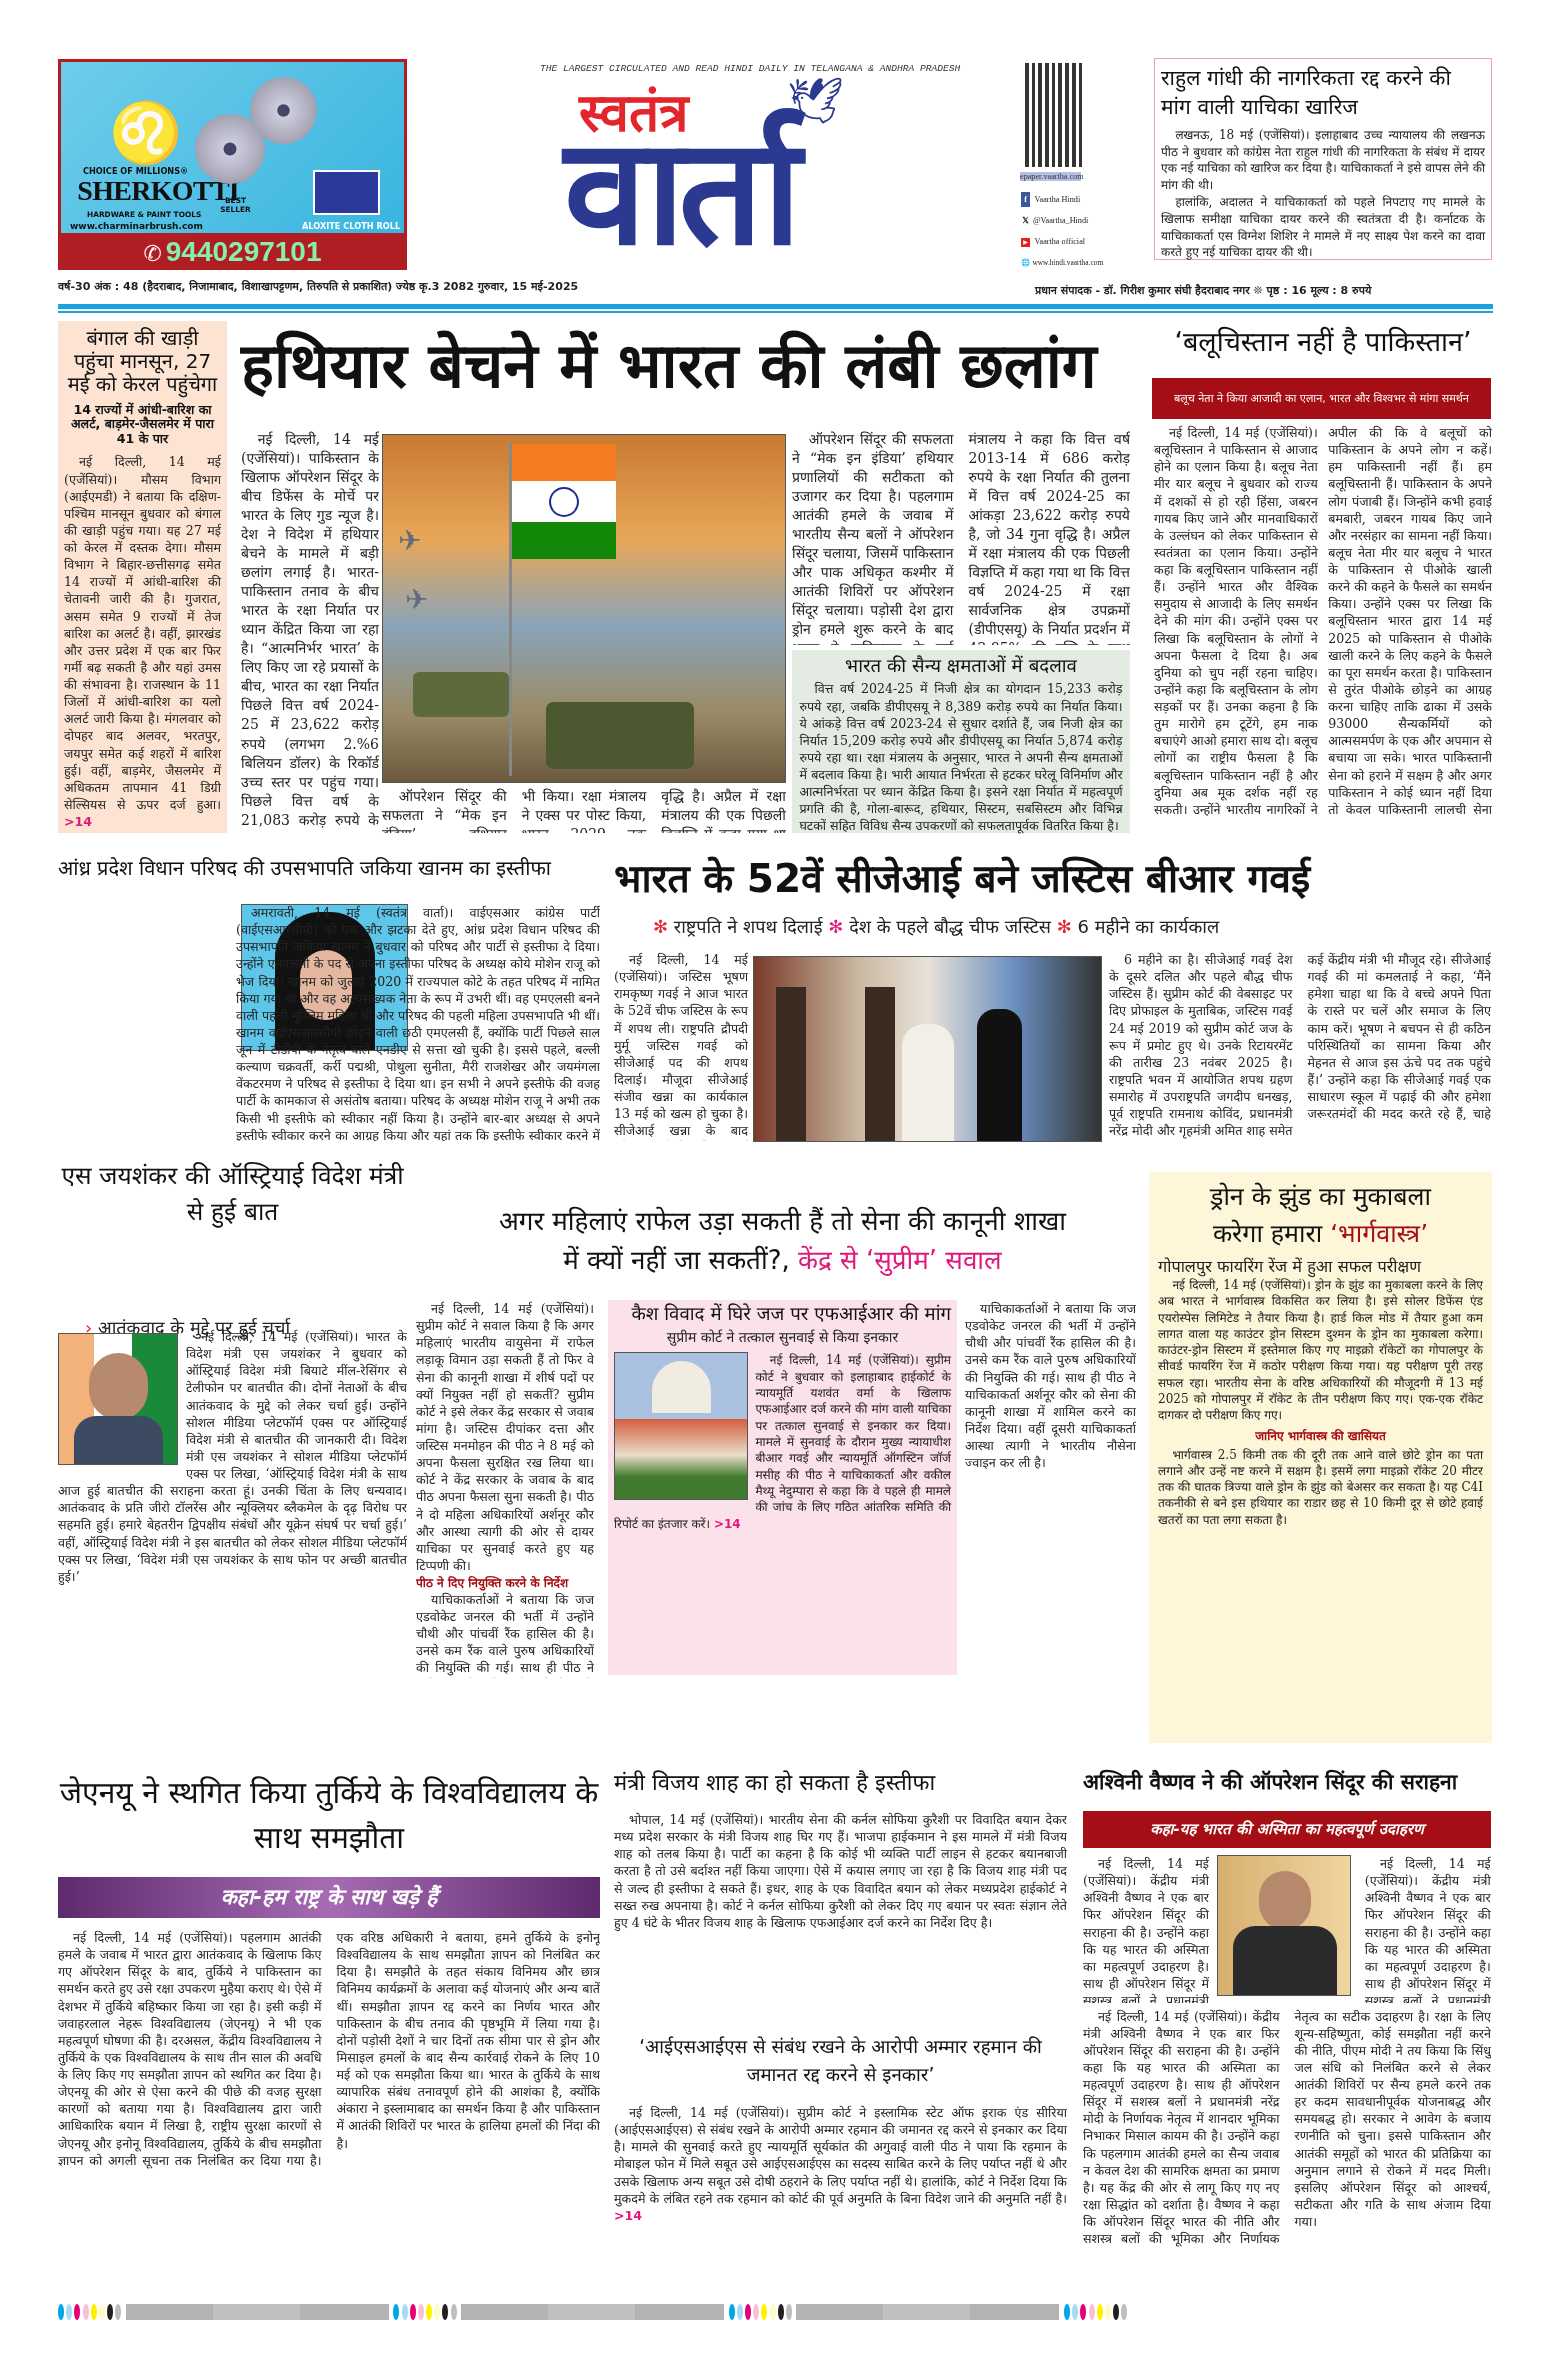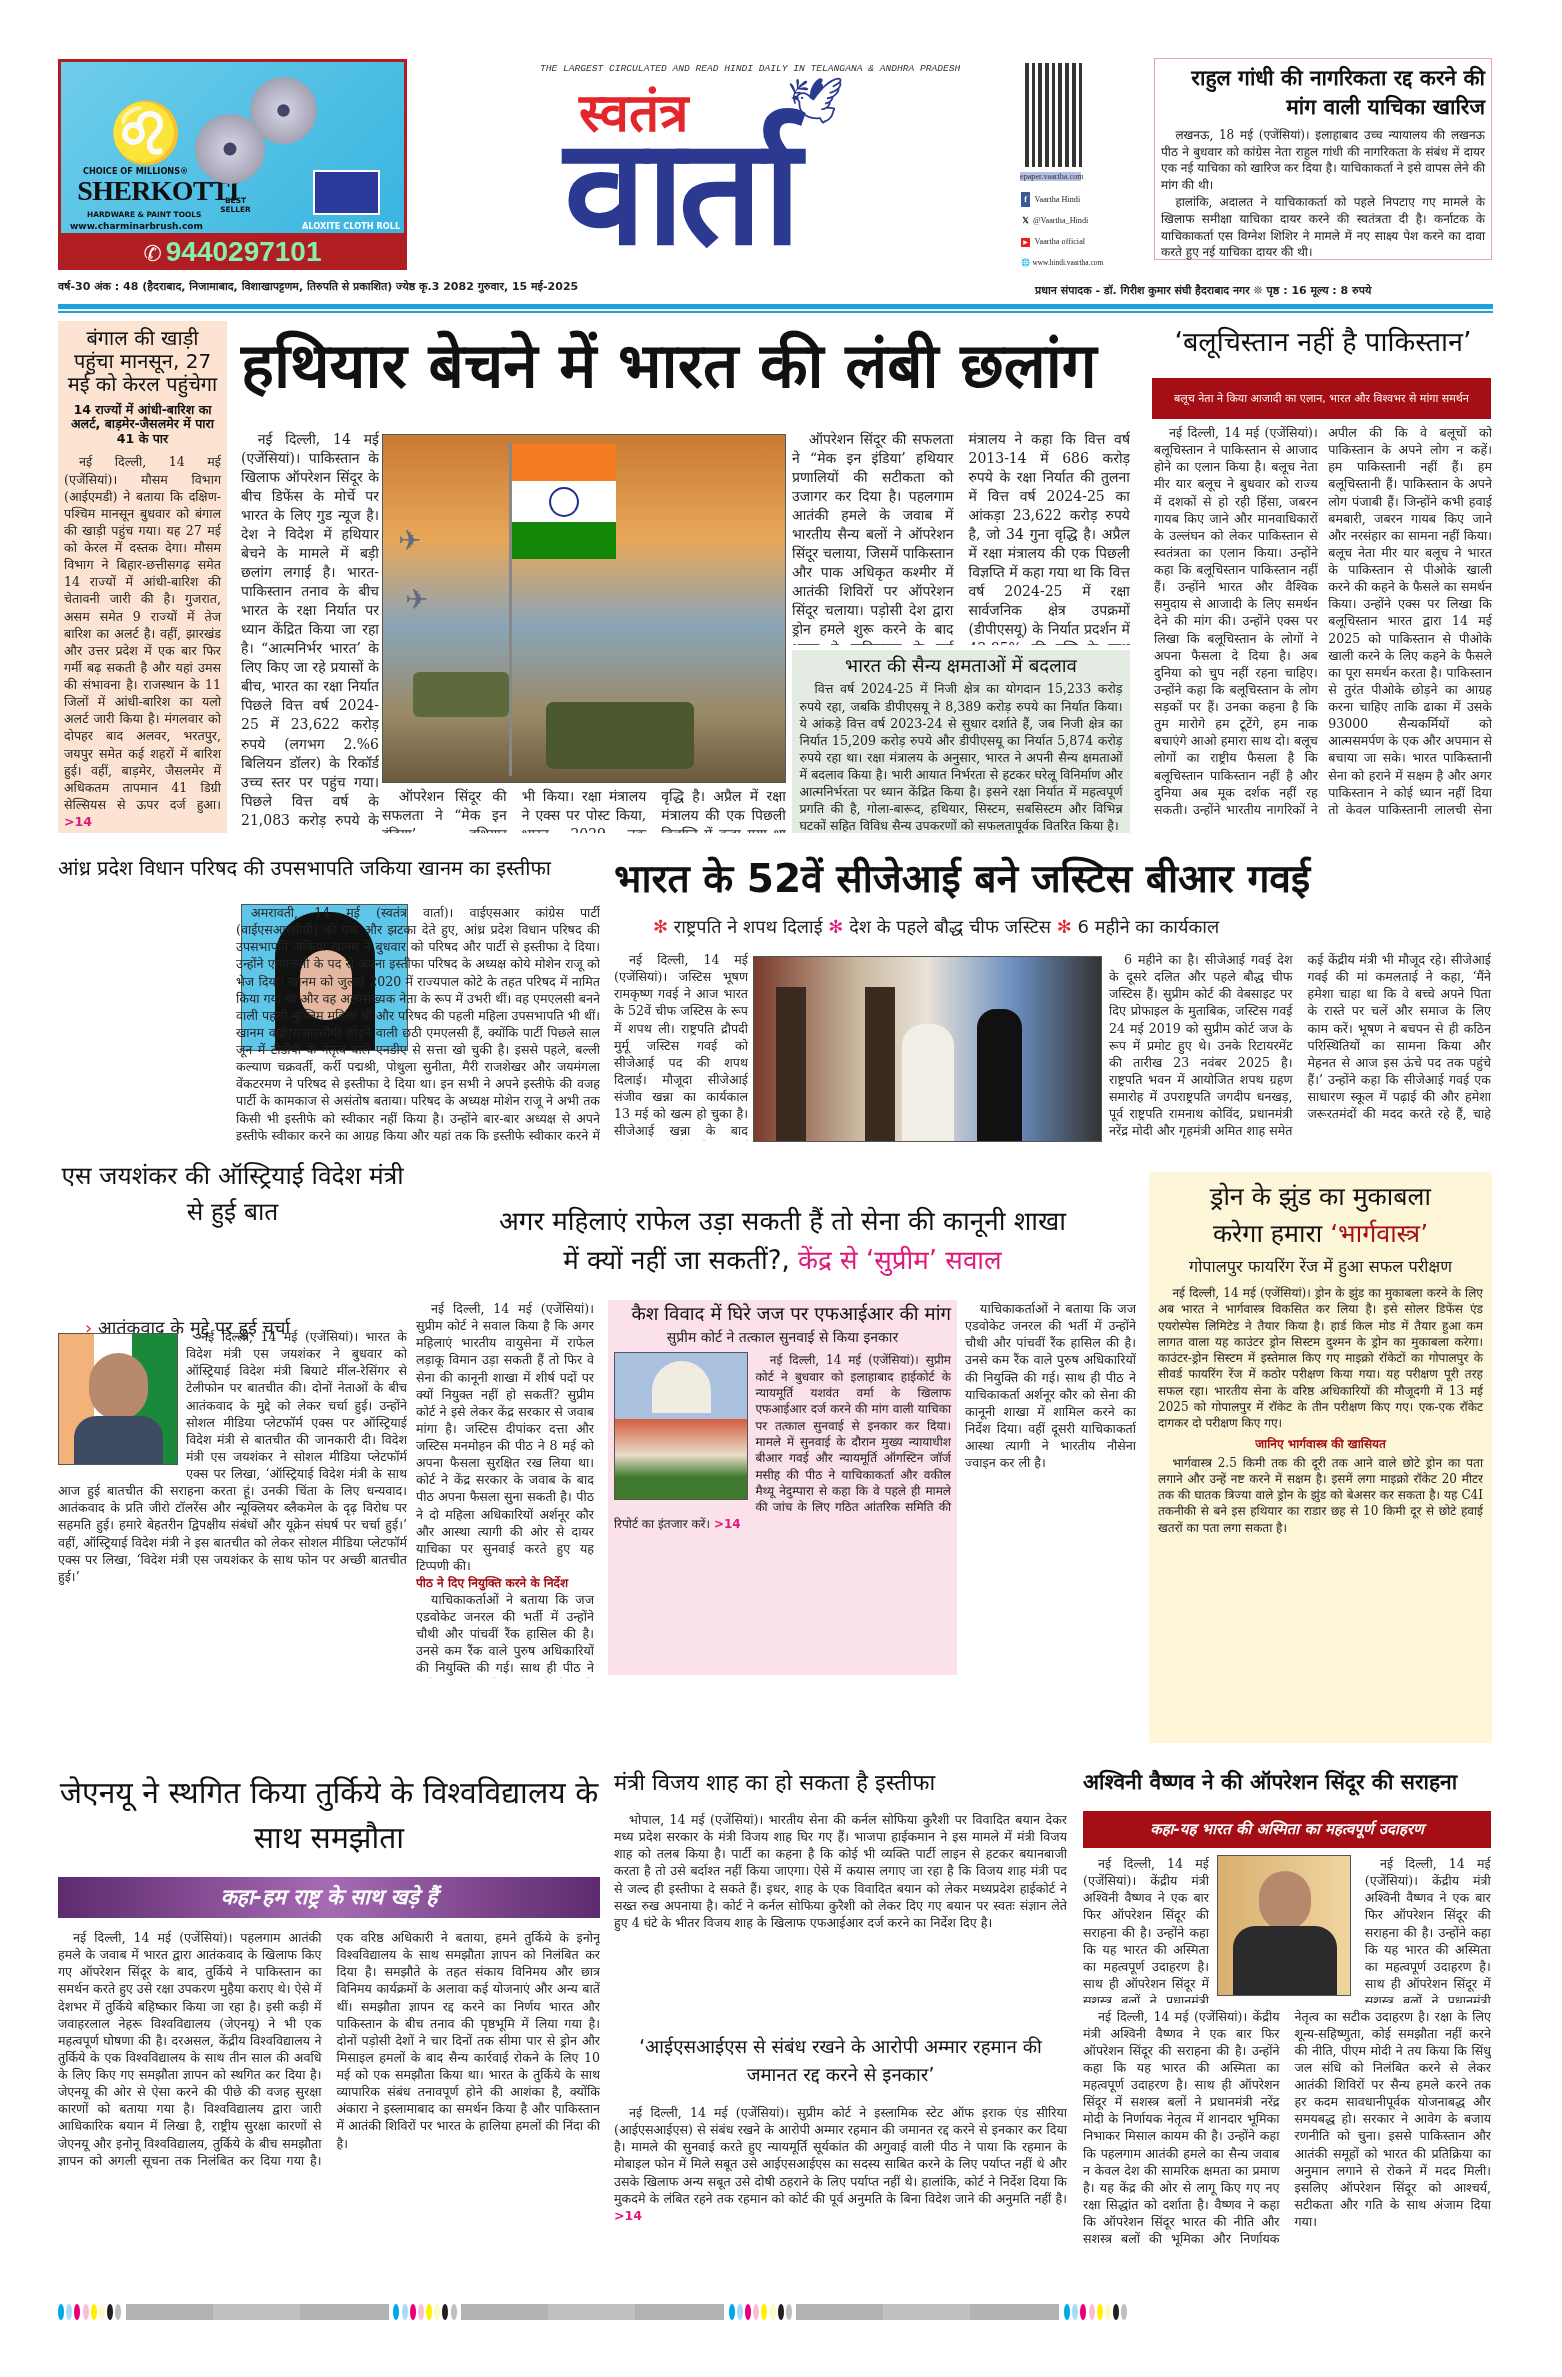--- a/index.html
+++ b/index.html
@@ -46,21 +46,21 @@
 <div class="abs" style="left:1025px;top:63px;width:58px;height:104px;background:repeating-linear-gradient(90deg,#111 0 3.7px,#fff 3.7px 6.7px),#111;opacity:.85"></div>
 <div class="abs" style="left:1020px;top:172px;width:61px;background:#b6bfe6;font:8.2px 'Liberation Serif',serif;color:#333;text-align:center">epaper.vaartha.com</div>
 <div class="abs" style="left:1021px;top:189px;width:89px;">
   <div style="font:8.2px/21px 'Liberation Serif',serif;height:21px"><span style="display:inline-block;width:9px;height:15px;background:#3b5998;color:#fff;font-weight:bold;text-align:center;line-height:15px;margin-right:4.5px">f</span><span>Vaartha Hindi</span></div>
   <div style="font:8.2px/21px 'Liberation Serif',serif;height:21px"><span style="display:inline-block;width:9px;text-align:center;margin-right:3px;font-weight:bold">𝕏</span><span>@Vaartha_Hindi</span></div>
   <div style="font:8.2px/21px 'Liberation Serif',serif;height:21px"><span style="display:inline-block;width:9px;height:9px;background:#e62117;color:#fff;font-size:6px;text-align:center;line-height:9px;margin-right:4.5px">▶</span><span>Vaartha official</span></div>
   <div style="font:7.4px/21px 'Liberation Serif',serif;height:21px;white-space:nowrap"><span style="margin-right:2.2px">🌐</span><span>www.hindi.vaartha.com</span></div>
 </div>
 
 <div class="abs" style="left:1154px;top:58px;width:338px;height:202px;border:1.5px solid #e7a4a9;padding:4.5px 6px;">
-  <div class="hl" style="font-size:21px;text-align:right;font-weight:bold;font-family:'DejaVu Sans',sans-serif;line-height:1.4">राहुल गांधी की नागरिकता रद्द करने की मांग वाली याचिका खारिज</div>
+  <div class="hl" style="font-size:21px;text-align:left;font-weight:normal;font-family:'DejaVu Sans',sans-serif;line-height:1.4">राहुल गांधी की नागरिकता रद्द करने की मांग वाली याचिका खारिज</div>
   <div class="body" style="font-size:12px;line-height:1.4;margin-top:4.5px">
     <p>लखनऊ, 18 मई (एजेंसियां)। इलाहाबाद उच्च न्यायालय की लखनऊ पीठ ने बुधवार को कांग्रेस नेता राहुल गांधी की नागरिकता के संबंध में दायर एक नई याचिका को खारिज कर दिया है। याचिकाकर्ता ने इसे वापस लेने की मांग की थी।</p>
     <p>हालांकि, अदालत ने याचिकाकर्ता को पहले निपटाए गए मामले के खिलाफ समीक्षा याचिका दायर करने की स्वतंत्रता दी है। कर्नाटक के याचिकाकर्ता एस विग्नेश शिशिर ने मामले में नए साक्ष्य पेश करने का दावा करते हुए नई याचिका दायर की थी।</p>
   </div>
 </div>
 
 <div class="abs" style="left:58px;top:278px;font:bold 11px 'DejaVu Sans',sans-serif;color:#222;white-space:nowrap">वर्ष-30 अंक : 48 (हैदराबाद, निजामाबाद, विशाखापट्टणम, तिरुपति से प्रकाशित) ज्येष्ठ कृ.3 2082 गुरुवार, 15 मई-2025</div>
 <div class="abs" style="left:1035px;top:282px;font:bold 11px 'DejaVu Sans',sans-serif;color:#222;white-space:nowrap">प्रधान संपादक - डॉ. गिरीश कुमार संघी हैदराबाद नगर ❊ पृष्ठ : 16 मूल्य : 8 रुपये</div>
 <div class="rule" style="top:304px;height:4.5px"></div>
 <div class="rule" style="top:311px;height:2.2px"></div>
@@ -169,21 +169,21 @@
     </div>
 </div>
 <div class="box body" style="left:965px;top:1300px;width:171px;height:375px;font-size:12.6px;overflow:hidden">
     <p>याचिकाकर्ताओं ने बताया कि जज एडवोकेट जनरल की भर्ती में उन्होंने चौथी और पांचवीं रैंक हासिल की है। उनसे कम रैंक वाले पुरुष अधिकारियों की नियुक्ति की गई। साथ ही पीठ ने याचिकाकर्ता अर्शनूर कौर को सेना की कानूनी शाखा में शामिल करने का निर्देश दिया। वहीं दूसरी याचिकाकर्ता आस्था त्यागी ने भारतीय नौसेना ज्वाइन कर ली है।</p>
   </div>
 
 <div class="box" style="left:1149px;top:1172px;width:343px;height:571px;background:#fdf6d9;padding:7.4px 9px">
   <div class="hl" style="font-size:25px;font-weight:normal;text-align:center;line-height:1.45">
     <span>ड्रोन के झुंड का मुकाबला</span><br><span>करेगा हमारा</span> <span style="color:#a50e14">‘भार्गवास्त्र’</span>
   </div>
-  <div style="font:16.3px 'DejaVu Sans',sans-serif;text-align:center;margin:3px 0 8px">गोपालपुर फायरिंग रेंज में हुआ सफल परीक्षण</div>
+  <div style="font:16.3px 'DejaVu Sans',sans-serif;margin:3px 0 0">गोपालपुर फायरिंग रेंज में हुआ सफल परीक्षण</div>
   <div class="body" style="font-size:12px">
       <p>नई दिल्ली, 14 मई (एजेंसियां)। ड्रोन के झुंड का मुकाबला करने के लिए अब भारत ने भार्गवास्त्र विकसित कर लिया है। इसे सोलर डिफेंस एंड एयरोस्पेस लिमिटेड ने तैयार किया है। हार्ड किल मोड में तैयार हुआ कम लागत वाला यह काउंटर ड्रोन सिस्टम दुश्मन के ड्रोन का मुकाबला करेगा। काउंटर-ड्रोन सिस्टम में इस्तेमाल किए गए माइक्रो रॉकेटों का गोपालपुर के सीवर्ड फायरिंग रेंज में कठोर परीक्षण किया गया। यह परीक्षण पूरी तरह सफल रहा। भारतीय सेना के वरिष्ठ अधिकारियों की मौजूदगी में 13 मई 2025 को गोपालपुर में रॉकेट के तीन परीक्षण किए गए। एक-एक रॉकेट दागकर दो परीक्षण किए गए।</p>
     </div>
   <div class="hl" style="font-size:12px;text-align:center;color:#a50e14;margin:6px 0 3px">जानिए भार्गवास्त्र की खासियत</div>
   <div class="body" style="font-size:12px">
       <p>भार्गवास्त्र 2.5 किमी तक की दूरी तक आने वाले छोटे ड्रोन का पता लगाने और उन्हें नष्ट करने में सक्षम है। इसमें लगा माइक्रो रॉकेट 20 मीटर तक की घातक त्रिज्या वाले ड्रोन के झुंड को बेअसर कर सकता है। यह C4I तकनीकी से बने इस हथियार का राडार छह से 10 किमी दूर से छोटे हवाई खतरों का पता लगा सकता है।</p>
     </div>
 </div>
 
 <div class="abs hl" style="left:58px;top:1770px;width:542px;font-size:30px;font-weight:normal;text-align:center;line-height:1.5">जेएनयू ने स्थगित किया तुर्किये के विश्वविद्यालय के साथ समझौता</div>

